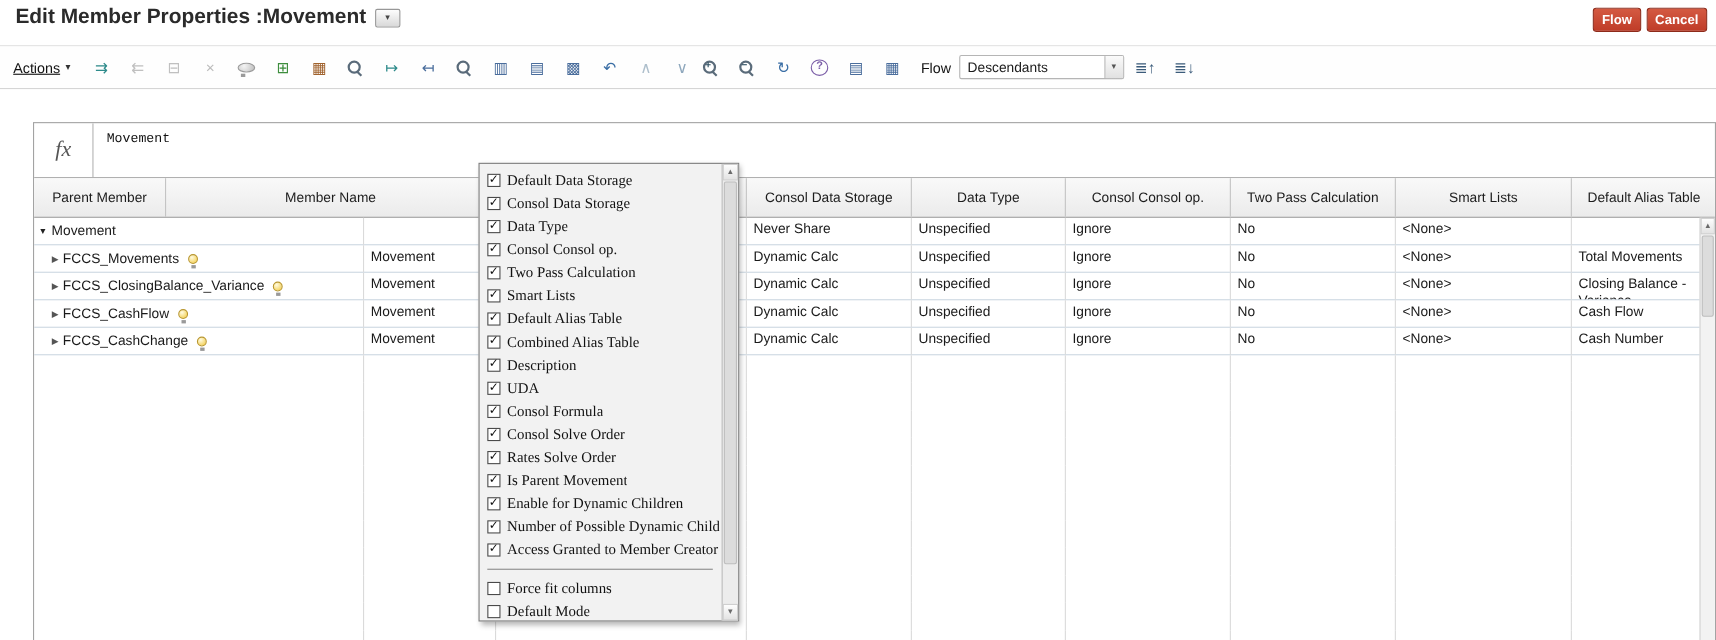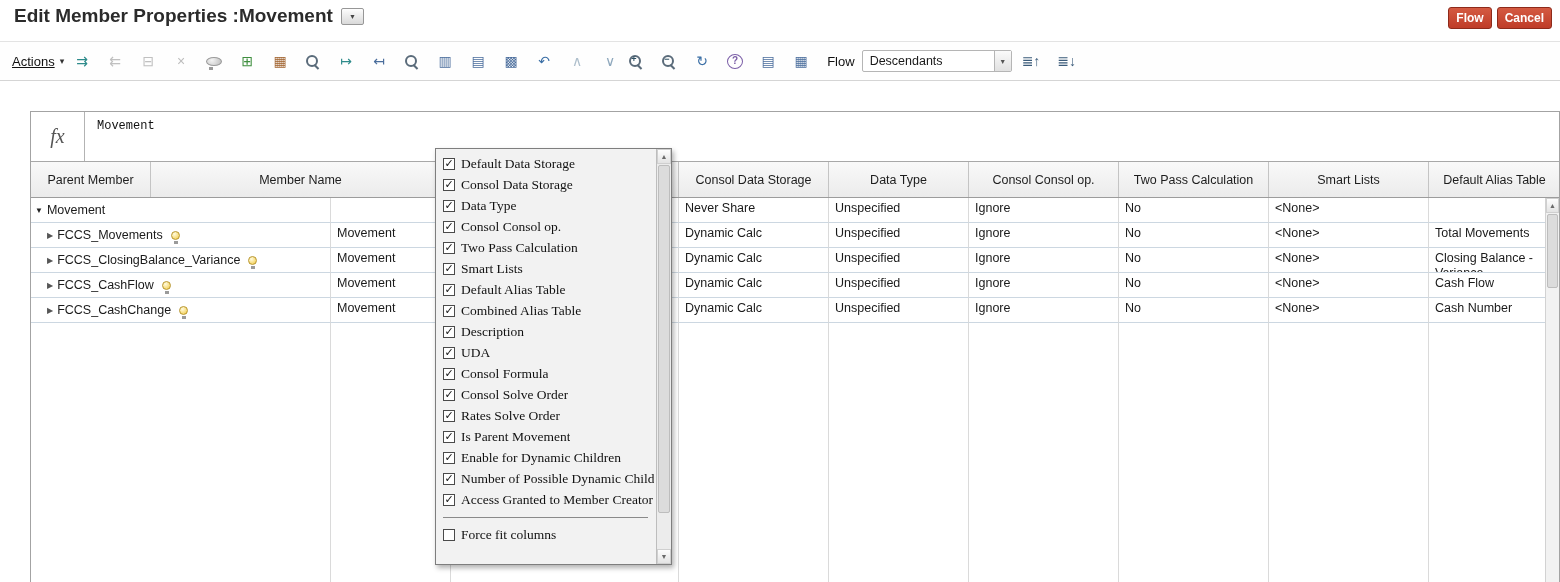--- a/index.html
+++ b/index.html
@@ -35,21 +35,21 @@
     padding:3px 7px; height:22px; cursor:pointer;
   }
 
   
   .toolbar {
     margin-top:7px; height:40px;
     border-top:1px solid #e3e3e3; border-bottom:1px solid #d5d5d5;
     display:flex; align-items:center; padding:0 12px; gap:10px;
     background:#fefefe;
   }
-  .actions-menu { display:flex; align-items:center; gap:5px; cursor:pointer; }
+  .actions-menu { display:flex; align-items:center; gap:5px; margin-right:10px; cursor:pointer; }
   .actions-label { text-decoration:underline; font-size:13px; color:#111; }
   .actions-caret { font-size:9px; color:#333; }
   .tool-icons { display:flex; align-items:center; gap:17px; }
   .tool-icon {
     min-width:16px; height:16px; text-align:center; font-size:14px; line-height:16px;
     cursor:pointer; display:inline-flex; align-items:center; justify-content:center;
     position:relative;
   }
   .mag { width:15px; height:15px; }
   .mag::before {
@@ -521,20 +521,24 @@
         </div>
         <div class="menu-item">
           <span class="cb">✓</span>
           <span class="mi-label">Access Granted to Member Creator</span>
         </div>
         <div class="menu-sep"></div>
         <div class="menu-item">
           <span class="cb"></span>
           <span class="mi-label">Force fit columns</span>
         </div>
+        <div class="menu-item">
+          <span class="cb"></span>
+          <span class="mi-label">Default Mode</span>
+        </div>
       </div>
     <div class="popup-scrollbar">
       <div class="sb-btn up">▲</div>
       <div class="sb-thumb"></div>
       <div class="sb-btn down">▼</div>
     </div>
   </div>
 
 </div>
 

